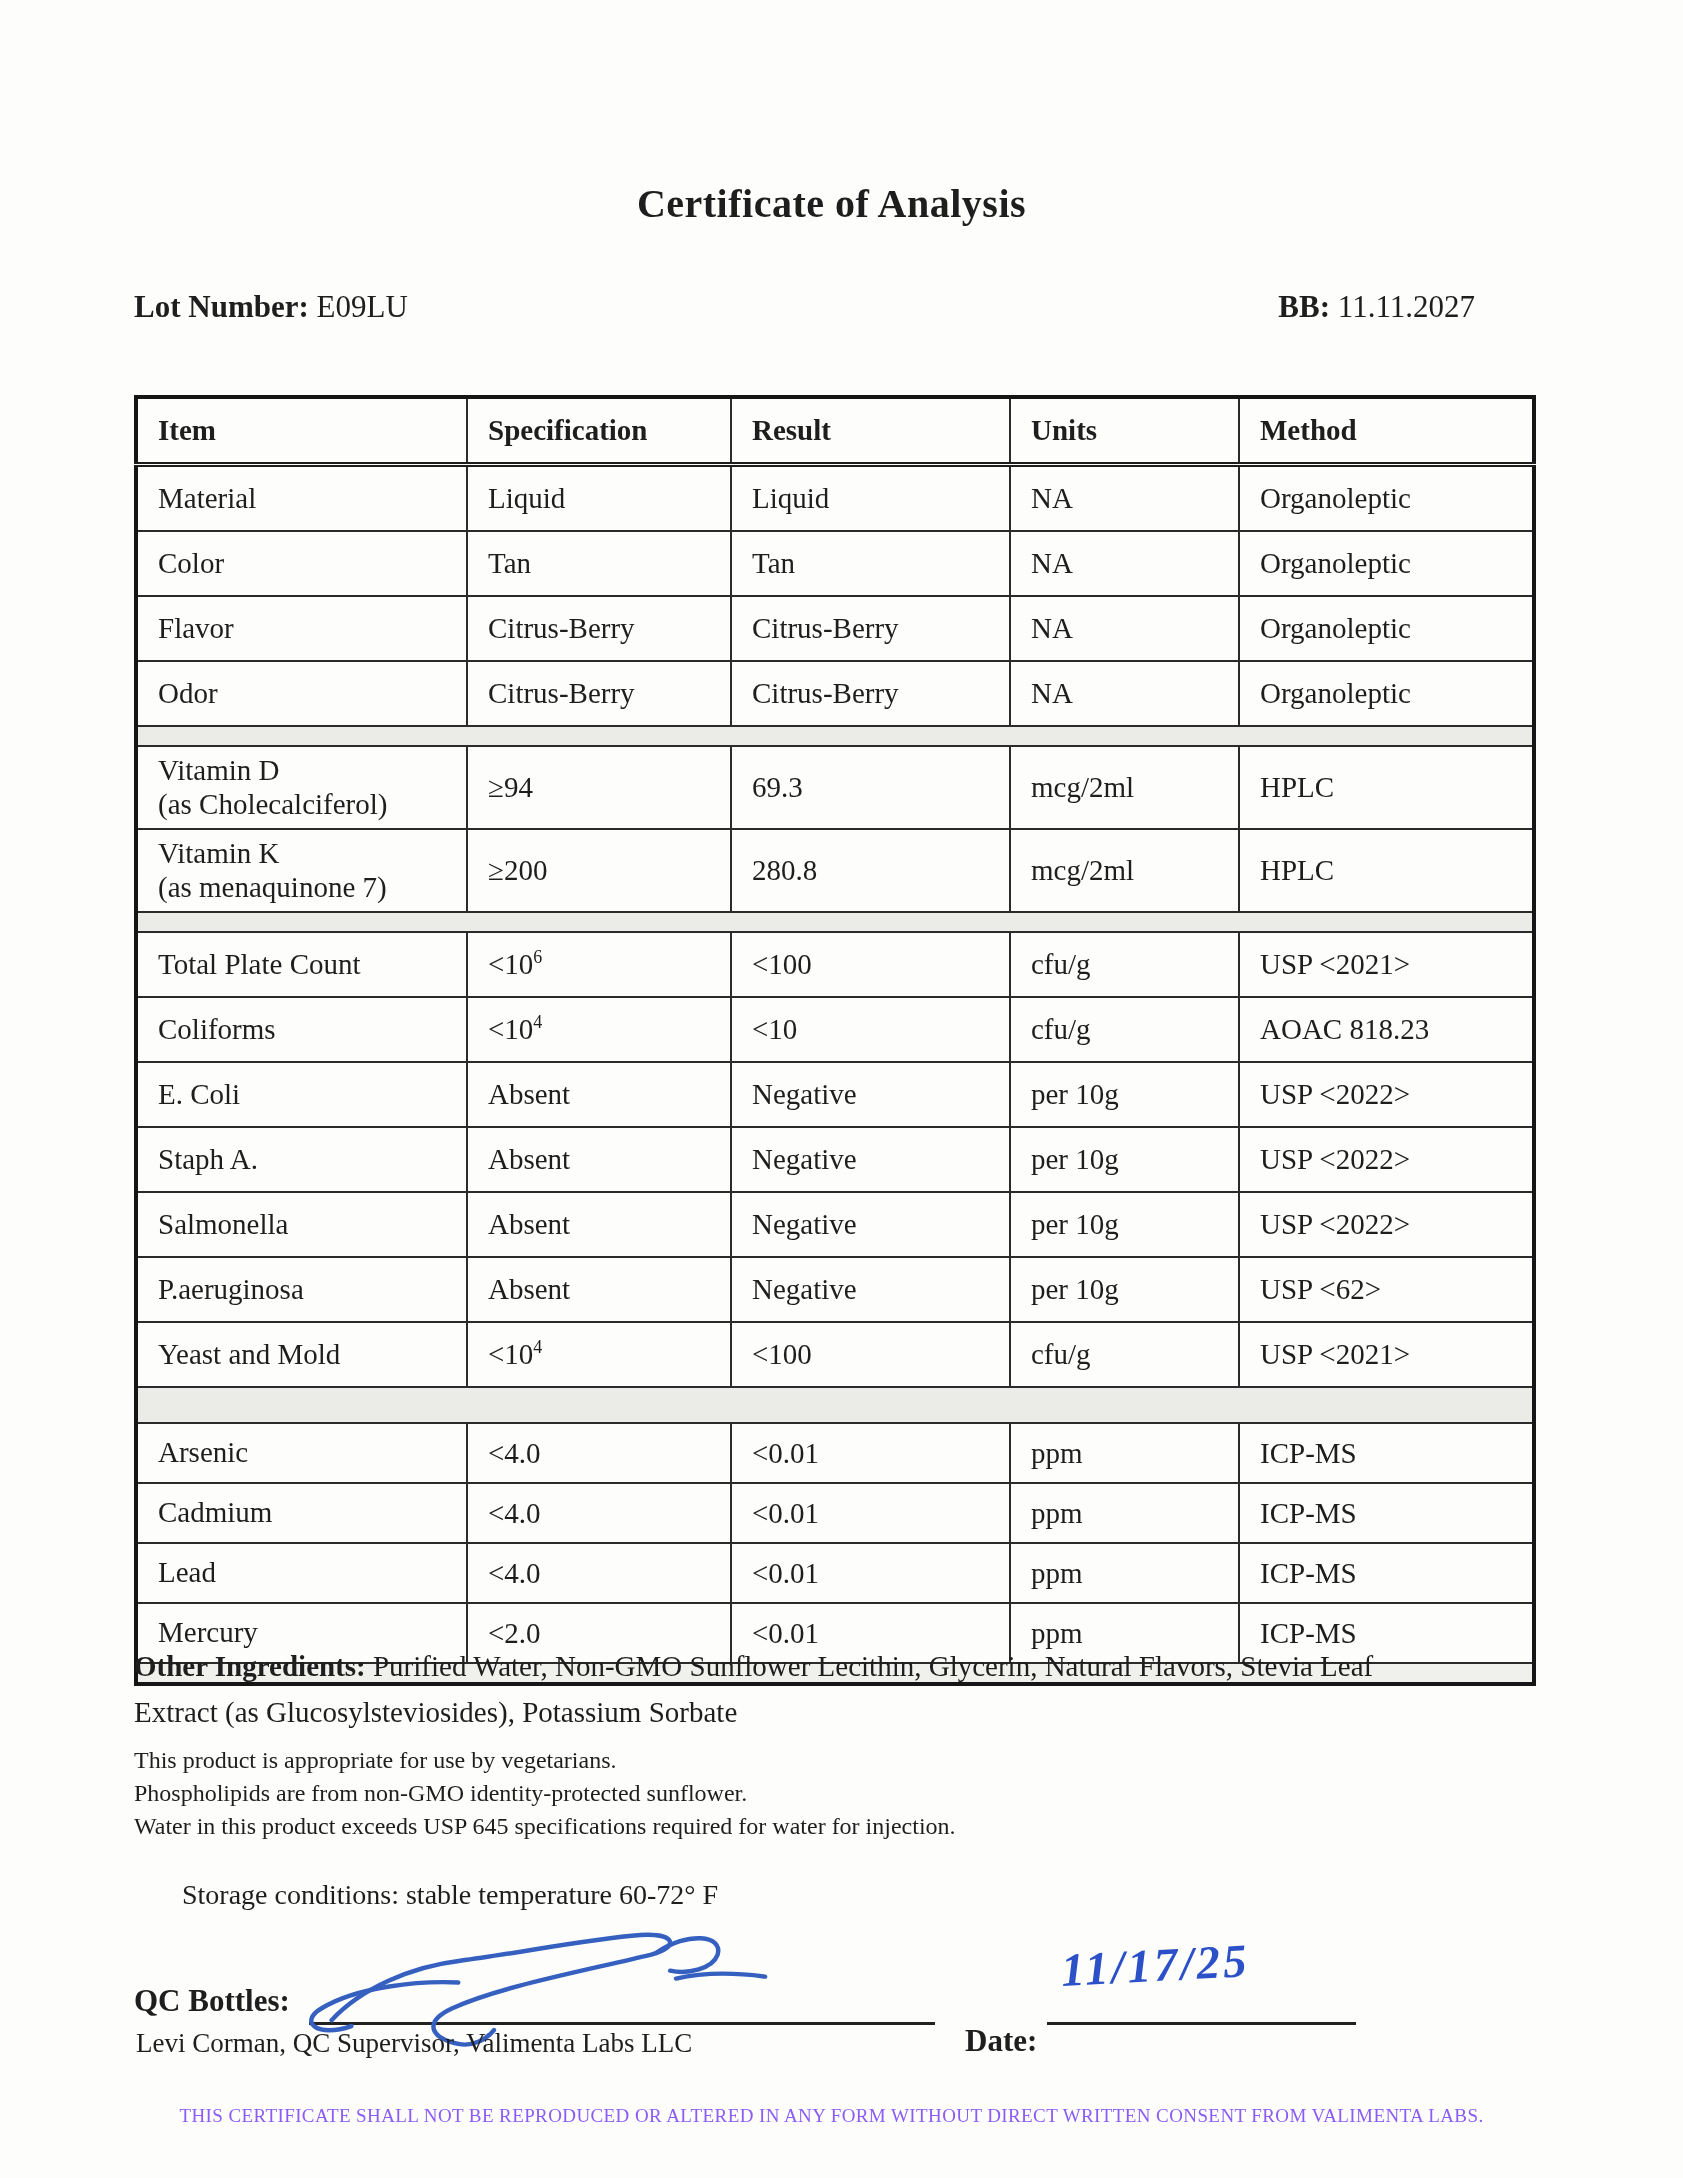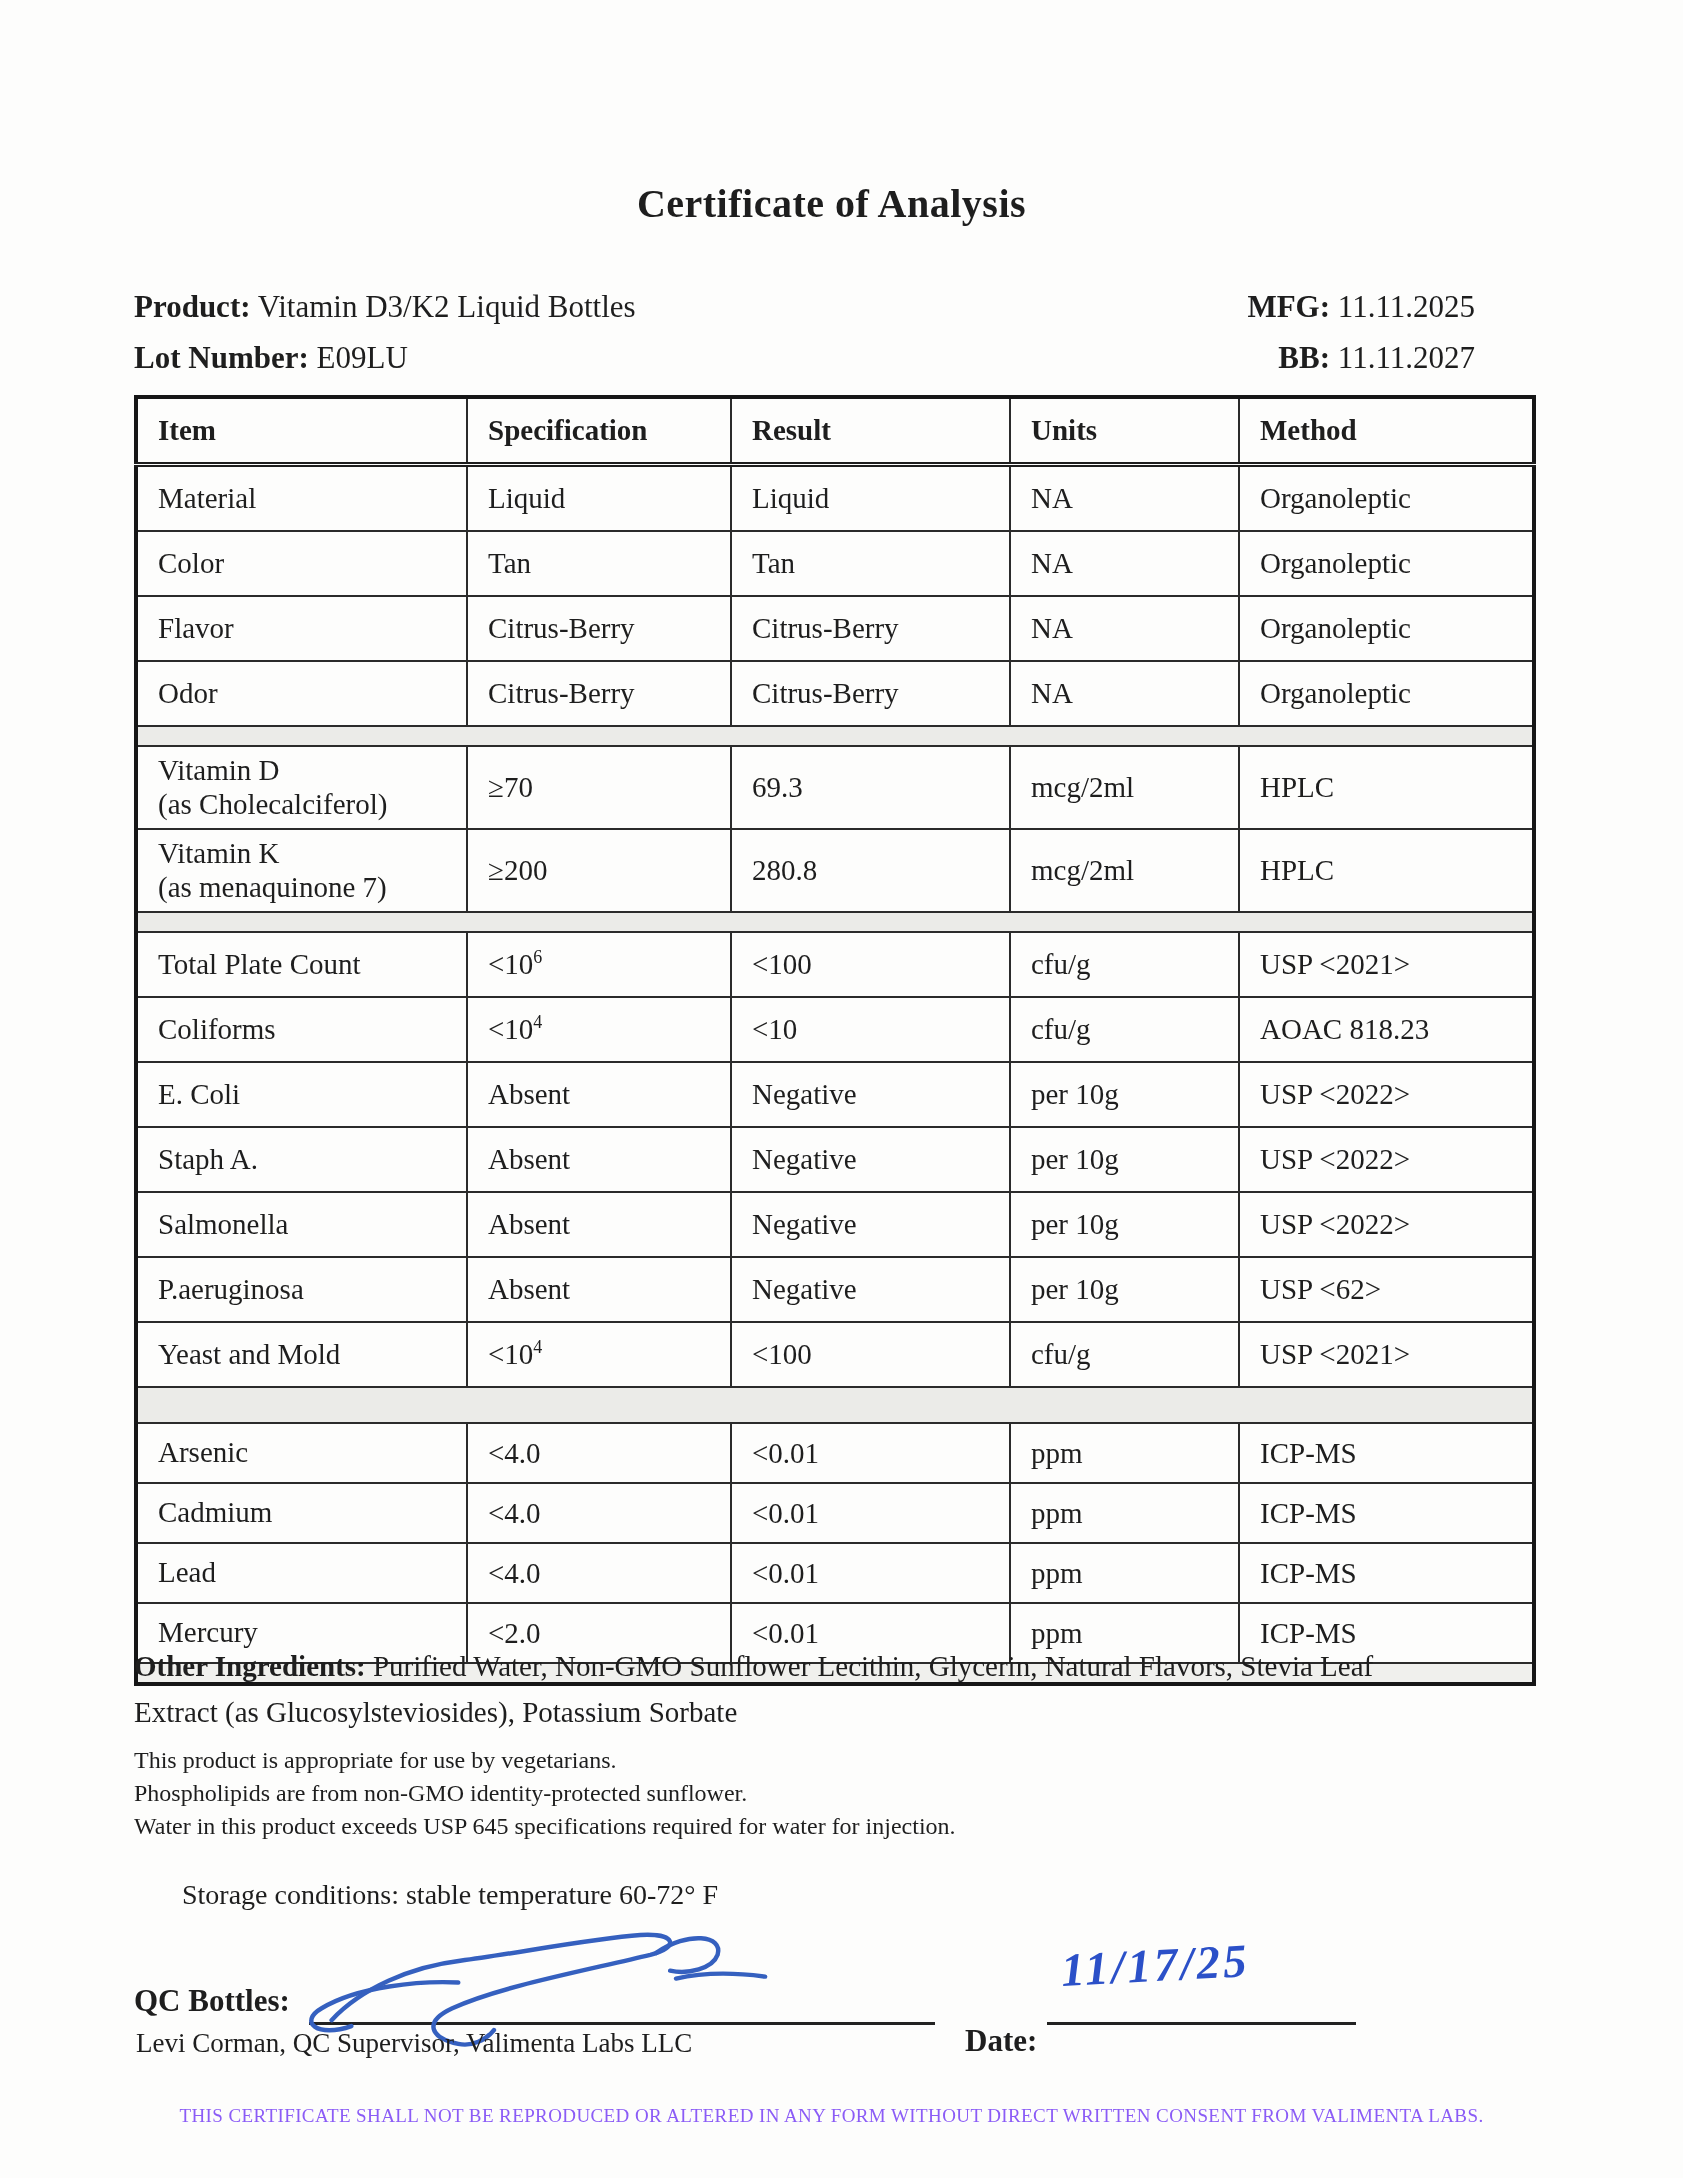--- a/index.html
+++ b/index.html
@@ -77,30 +77,20 @@
   }
 </style>
 </head>
 <body>
 
 <div class="page">
 
   <div class="doc-title">Certificate of Analysis</div>
 
   <div class="info-block">
-    <div class="info-row">
-      <div class="info-left">
-        <span class="lbl">Product:</span>
-        <span>Vitamin D3/K2 Liquid Bottles</span>
-      </div>
-      <div class="info-right">
-        <span class="lbl">MFG:</span>
-        <span>11.11.2025</span>
-      </div>
-    </div>
     <div class="info-row">
       <div class="info-left">
         <span class="lbl">Lot Number:</span>
         <span>E09LU</span>
       </div>
       <div class="info-right">
         <span class="lbl">BB:</span>
         <span>11.11.2027</span>
       </div>
     </div>
@@ -162,21 +152,21 @@
 
     <tr class="sep">
           <td colspan="5"></td>
         </tr>
 
     <tr class="row row-tall">
       <td>
             <div class="item-main">Vitamin D</div>
             <div class="item-sub">(as Cholecalciferol)</div>
           </td>
-      <td><span>≥70</span></td>
+      <td><span>≥94</span></td>
       <td><span>69.3</span></td>
       <td><span>mcg/2ml</span></td>
       <td><span>HPLC</span></td>
     </tr>
     <tr class="row row-tall">
       <td>
             <div class="item-main">Vitamin K</div>
             <div class="item-sub">(as menaquinone 7)</div>
           </td>
       <td><span>≥200</span></td>

